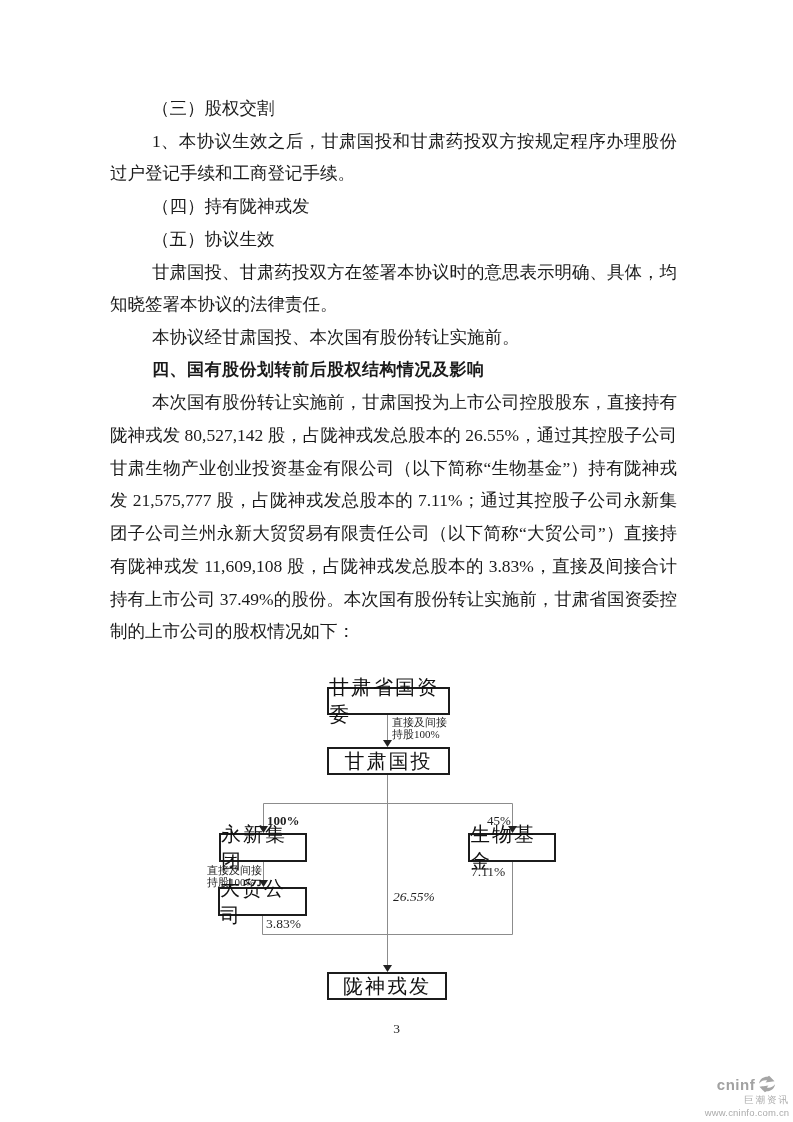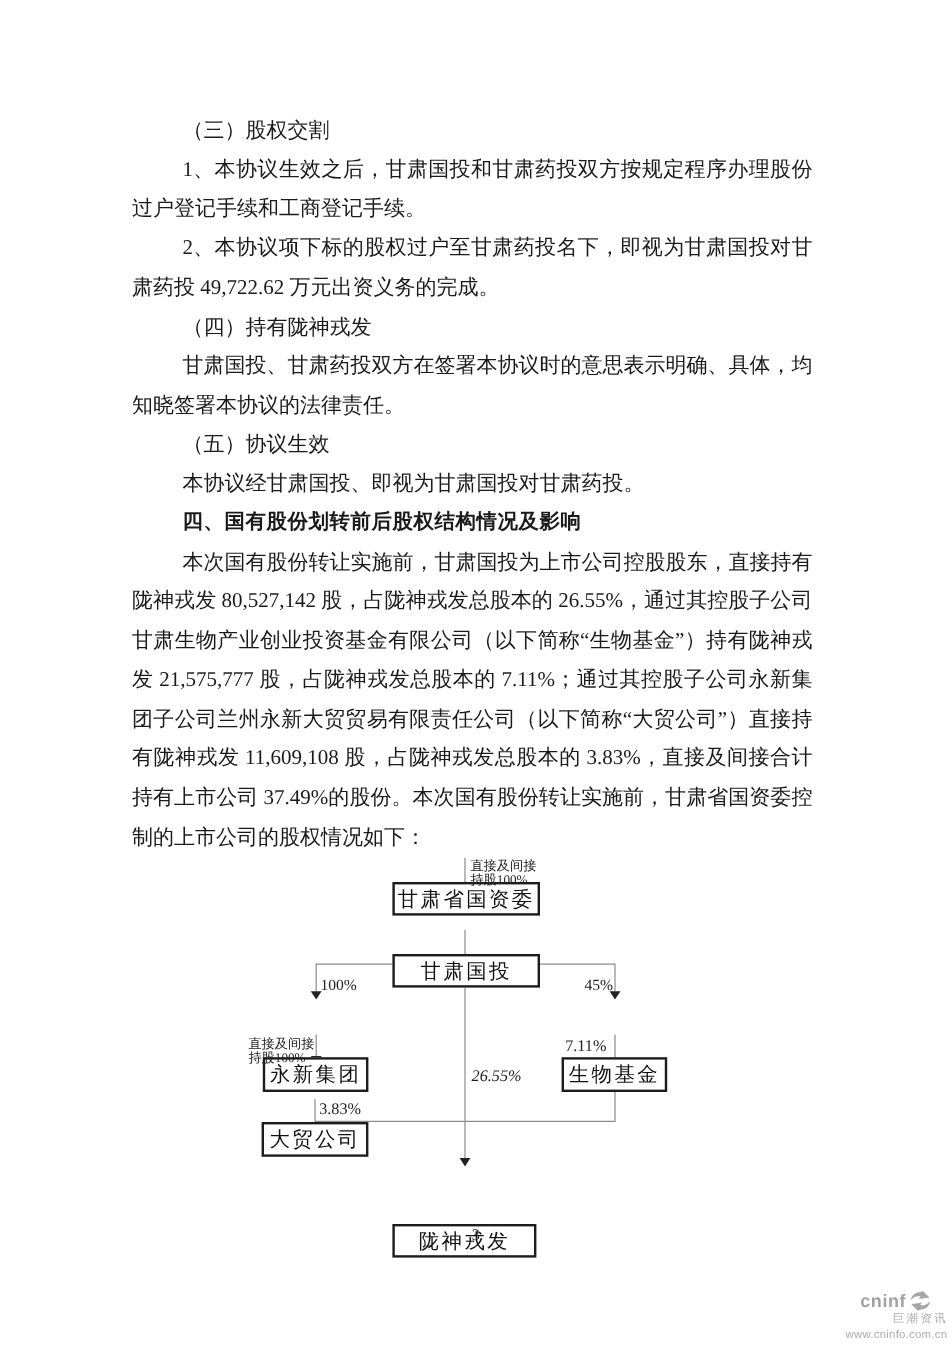--- a/index.html
+++ b/index.html
@@ -21,33 +21,33 @@
     font-family:Liberation Sans, sans-serif;
     font-size:17px;letter-spacing:0.5px;
   }
 
   
   .org-chart{position:absolute;inset:0;pointer-events:none;}
   .org-chart svg.connectors{position:absolute;left:0;top:0;}
   .node{
     position:absolute;border:2px solid #1c1c1c;background:#fff;
     display:flex;align-items:center;justify-content:center;
-    font-size:17px;letter-spacing:2px;color:#111;margin-top:48px;
+    font-size:20px;letter-spacing:2px;color:#111;
   }
   .node.n-gswgzw{left:327px;top:687px;width:119px;height:24px;}
   .node.n-gsgt  {left:327px;top:747px;width:119px;height:24px;}
   .node.n-yxjt  {left:219px;top:833px;width:84px;height:25px;}
   .node.n-swjj  {left:468px;top:833px;width:84px;height:25px;}
   .node.n-dmgs  {left:218px;top:887px;width:85px;height:25px;font-family:Liberation Serif, serif;}
   .node.n-lssf  {left:327px;top:972px;width:116px;height:24px;}
 
   .edge-label{position:absolute;font-size:13px;color:#1f1f1f;white-space:nowrap;}
   .edge-label.small{font-size:11px;line-height:12px;}
   .lbl-hold1{left:392px;top:716px;}
-  .lbl-100 {left:267px;top:813px;}
+  .lbl-100 {left:267px;top:813px;font-weight:bold;}
   .lbl-45  {left:487px;top:813px;}
   .lbl-hold2{left:207px;top:864px;}
   .lbl-2655{left:393px;top:889px;font-size:13.5px;font-style:italic;}
   .lbl-383 {left:266px;top:916px;font-size:13.5px;}
   .lbl-711 {left:471px;top:864px;font-size:13.5px;}
 
   
   .page-number{
     position:absolute;left:0;right:0;top:1021px;text-align:center;
     font-size:13.5px;color:#222;
@@ -63,25 +63,24 @@
   .logo-url{font-size:9.5px;margin-top:3px;color:#ababab;letter-spacing:0.2px;}
 </style>
 </head>
 <body>
 
 <div class="page">
 
   <div class="text-column">
     <div class="para">（三）股权交割</div>
     <div class="para">1、本协议生效之后，甘肃国投和甘肃药投双方按规定程序办理股份过户登记手续和工商登记手续。</div>
-    <div class="para">2、本协议项下标的股权过户至甘肃药投名下，即视为甘肃国投对甘肃药投 49,722.62 万元出资义务的完成。</div>
     <div class="para">（四）持有陇神戎发</div>
+    <div class="para">（五）协议生效</div>
     <div class="para">甘肃国投、甘肃药投双方在签署本协议时的意思表示明确、具体，均知晓签署本协议的法律责任。</div>
-    <div class="para">（五）协议生效</div>
-    <div class="para">本协议经甘肃国投、即视为甘肃国投对甘肃药投。</div>
+    <div class="para">本协议经甘肃国投、本次国有股份转让实施前。</div>
     <div class="para bold-heading">四、国有股份划转前后股权结构情况及影响</div>
     <div class="para">本次国有股份转让实施前，甘肃国投为上市公司控股股东，直接持有陇神戎发 80,527,142 股，占陇神戎发总股本的 26.55%，通过其控股子公司甘肃生物产业创业投资基金有限公司（以下简称“生物基金”）持有陇神戎发 21,575,777 股，占陇神戎发总股本的 7.11%；通过其控股子公司永新集团子公司兰州永新大贸贸易有限责任公司（以下简称“大贸公司”）直接持有陇神戎发 11,609,108 股，占陇神戎发总股本的 3.83%，直接及间接合计持有上市公司 37.49%的股份。本次国有股份转让实施前，甘肃省国资委控制的上市公司的股权情况如下：</div>
   </div>
 
   <div class="org-chart">
 
     <svg class="connectors" width="793" height="1122" viewBox="0 0 793 1122">
       <g stroke="#8c8c8c" stroke-width="1" fill="none">
 
         <path d="M387.5 715 V740"></path>

